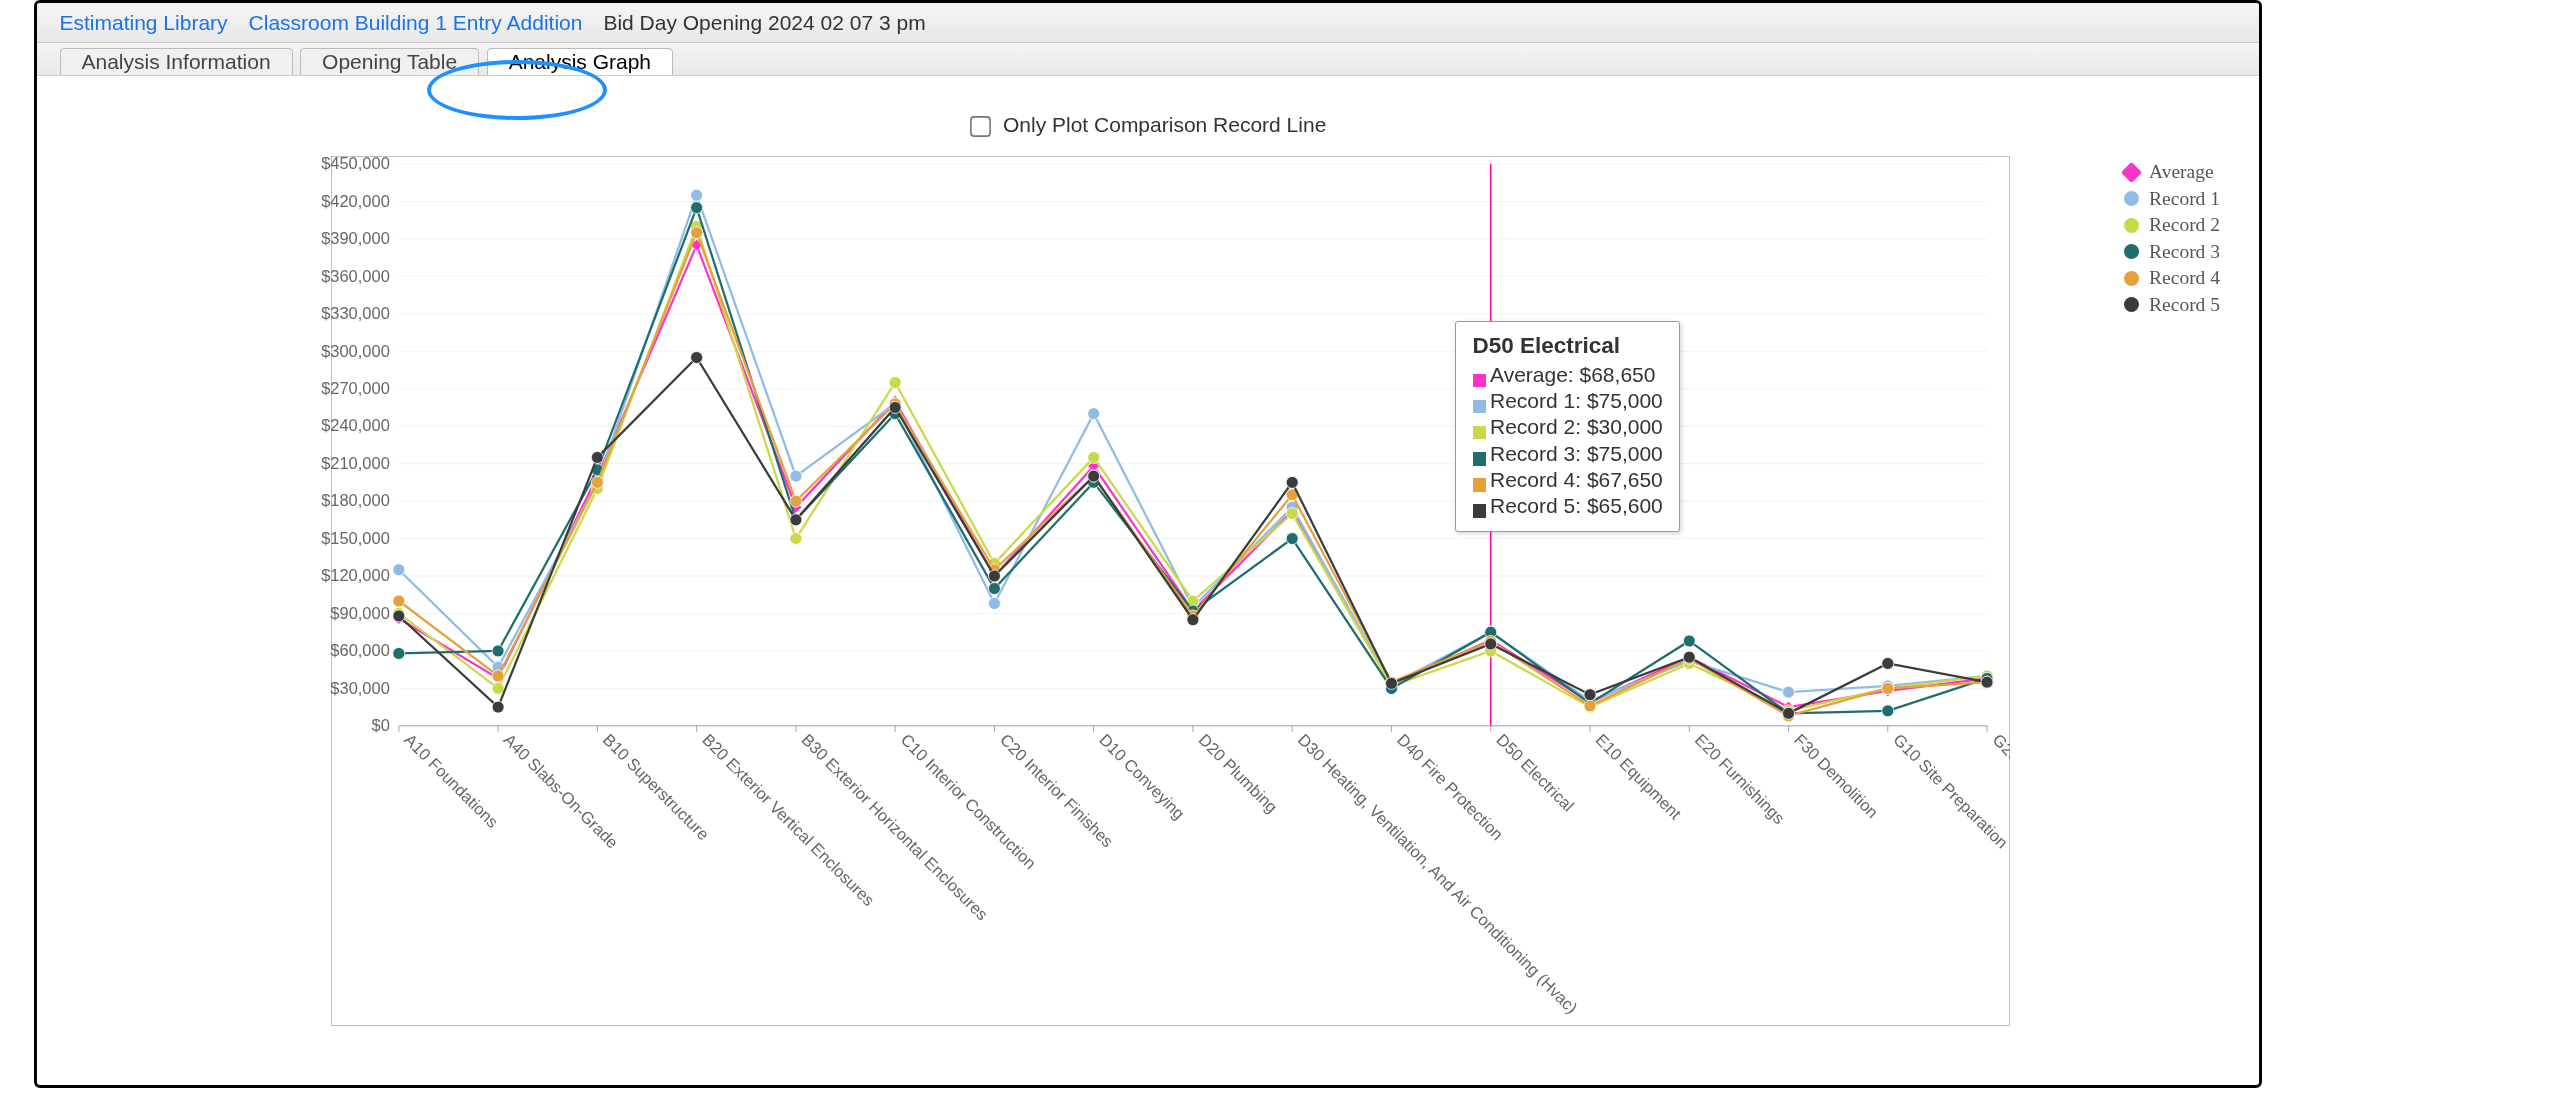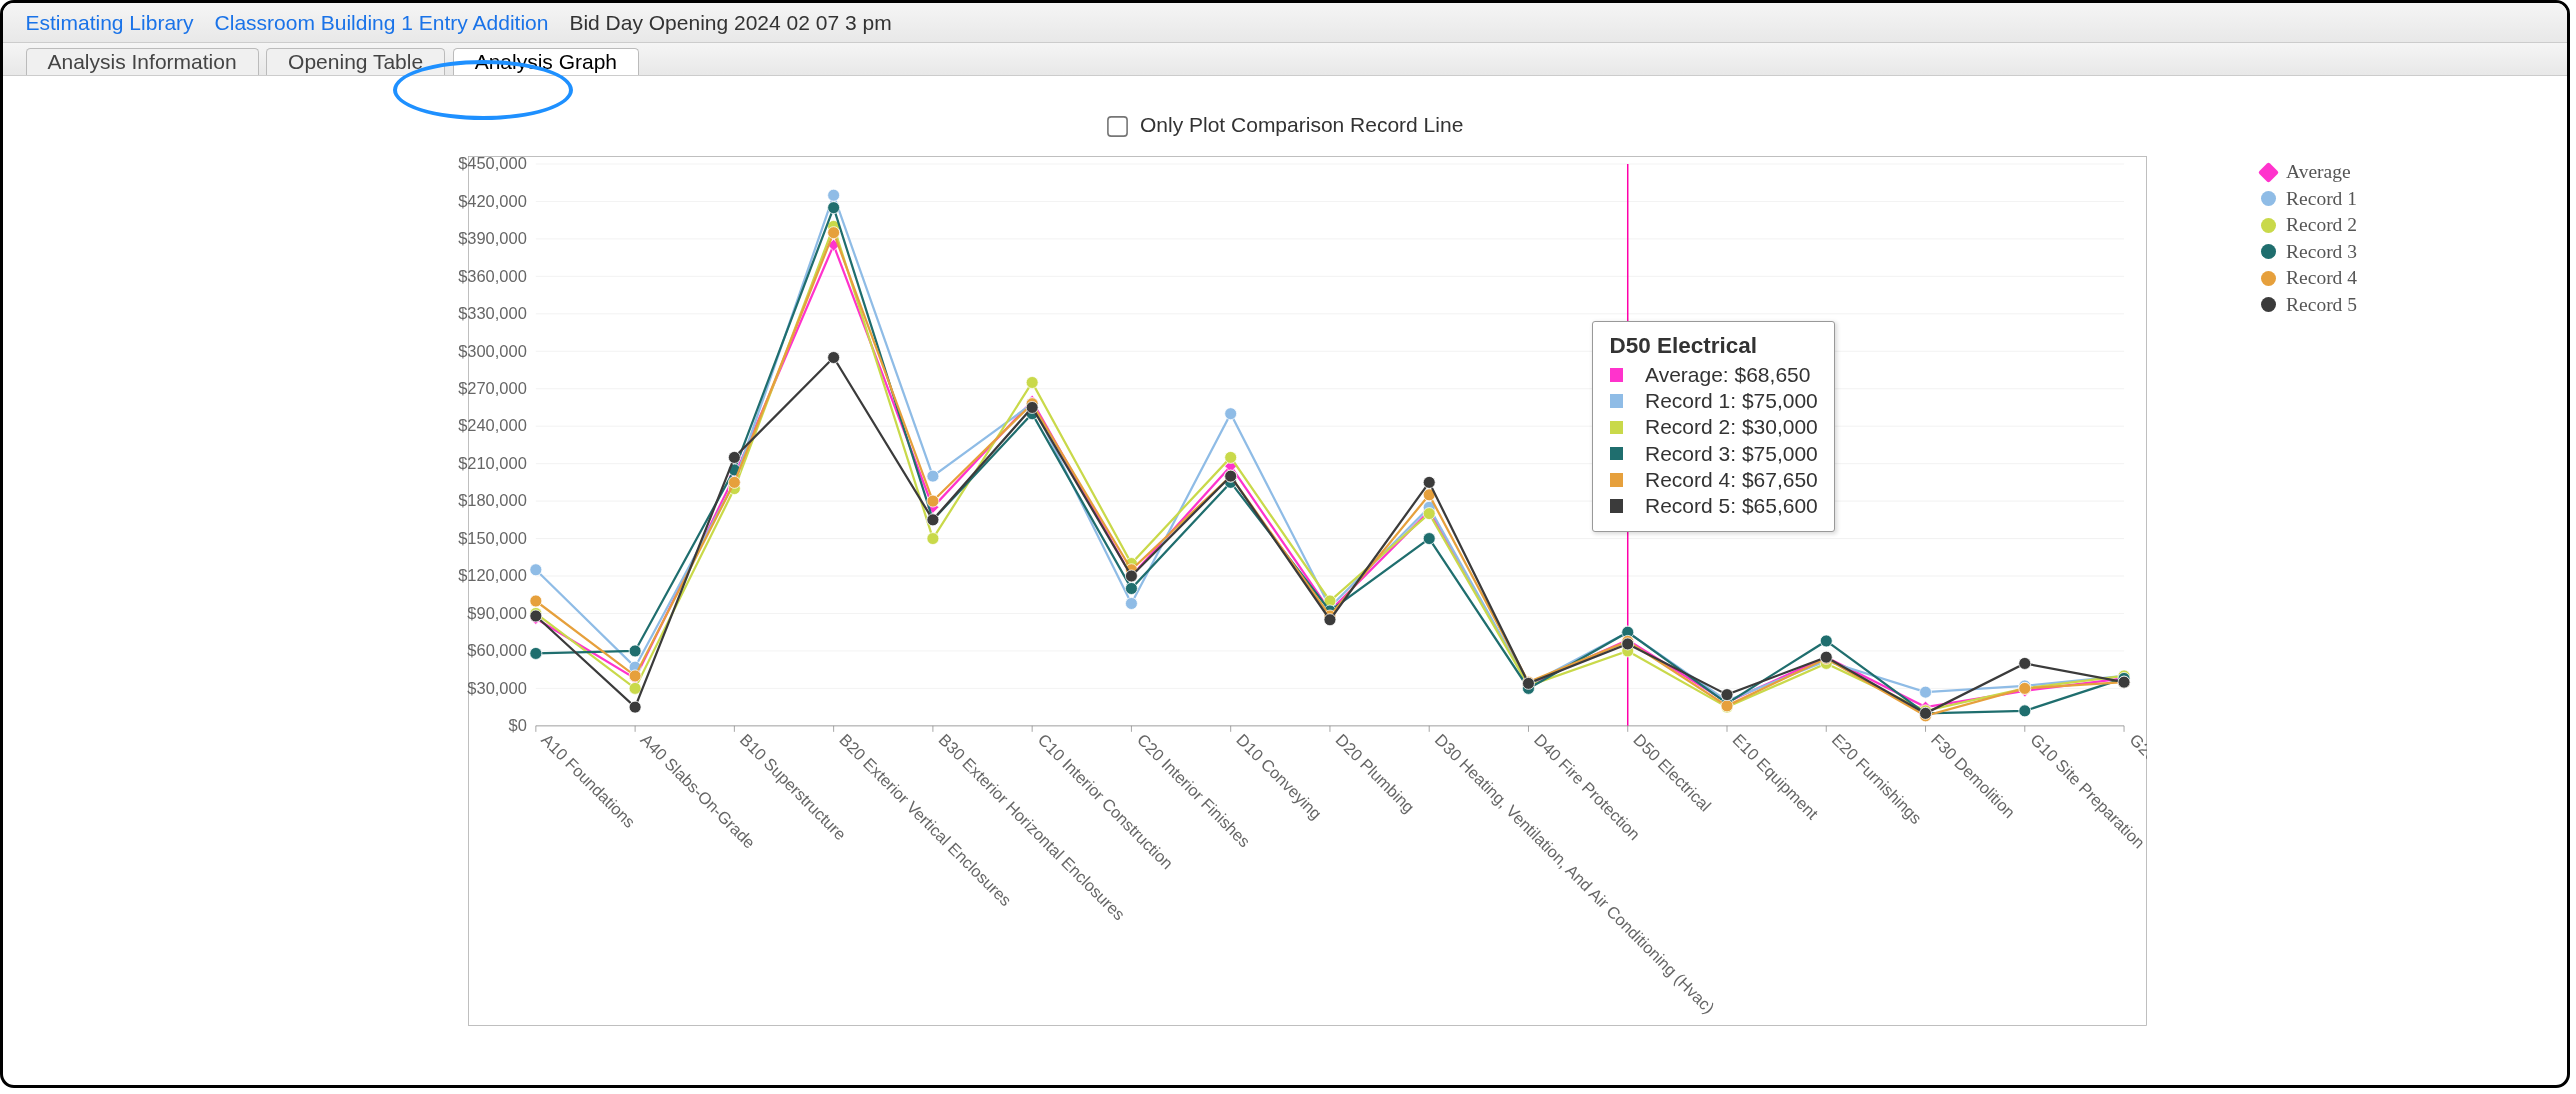--- a/index.html
+++ b/index.html
@@ -1,35 +1,35 @@
 <!DOCTYPE html>
 <html style="font-size:12px"><head>
 <meta charset="utf-8">
 <style>
   html,body{margin:0;padding:0;font-family:Arial,Helvetica,sans-serif;background:#fff;}
-  .outer-frame{border:3px solid #000;border-radius:14px;width:2570px;height:1088px;box-sizing:border-box;position:relative;overflow:hidden;}
+  .outer-frame{border:3px solid #000;border-radius:6px;width:2228px;height:1088px;box-sizing:border-box;position:relative;overflow:hidden;margin-left:34px;}
   .header-bar{background:linear-gradient(#f5f5f5,#e8e8e8);border-bottom:0.7px solid #ccc;padding:7.5px 22.5px;display:flex;align-items:center;gap:21px;font-size:21px;}
   .header-bar a{color:#1a73e8;text-decoration:none;cursor:pointer;}
   .header-bar .plain{color:#333;}
   .tab-row{display:flex;gap:7.5px;padding:4.5px 22.5px 0 22.5px;background:linear-gradient(#f5f5f5,#e8e8e8);border-bottom:0.7px solid #ccc;}
   .tab{background:#f0f0f0;border:0.7px solid #bbb;border-bottom:none;border-radius:4.5px 4.5px 0 0;padding:1px 21px;font-size:21px;color:#444;cursor:pointer;position:relative;top:0.7px;}
   .tab.active{background:#fff;font-weight:normal;color:#000;}
   .tab-highlight{position:absolute;border:4.5px solid #1E90FF;border-radius:50%/50%;width:172px;height:52px;left:390px;top:57px;pointer-events:none;}
   .content-area{background:#fff;padding:15px 22.5px;}
   .plot-option{text-align:center;font-size:21px;color:#333;margin:22.5px 0 12px 0;}
   .plot-option input{transform:scale(1.6);margin-right:10.5px;vertical-align:middle;}
   .chart-wrap{position:relative;margin:0 auto;width:1724px;}
   .legend-box{position:absolute;right:-210px;top:7.5px;font-size:19.5px;color:#555;}
   .legend-row{display:flex;align-items:center;gap:10.5px;margin:4.5px 0;font-family:Liberation Serif, serif;}
   .legend-marker{width:15px;height:15px;border-radius:50%;display:inline-block;}
   .legend-marker.diamond{transform:rotate(45deg);border-radius:2.2px;}
   svg{display:block;}
   .tooltip-box{position:absolute;background:#fff;border:0.7px solid #999;border-radius:3px;padding:10.5px 16.5px;font-size:21px;color:#333;box-shadow:1.5px 1.5px 4.5px rgba(0,0,0,0.15);}
   .tooltip-box .tt-title{font-size:22.5px;font-weight:bold;margin-bottom:4.5px;}
-  .tooltip-box .tt-row{display:flex;align-items:center;gap:22px;margin:2.2px 0;}
+  .tooltip-box .tt-row{display:flex;align-items:flex-end;gap:4px;margin:2.2px 0;}
   .tt-sw{width:13.5px;height:13.5px;display:inline-block;}
   .hover-line{stroke:#ff00aa;stroke-width:2;}
 </style>
 </head>
 <body>
 
 <div class="outer-frame">
 
   <div class="header-bar">
     <a>Estimating Library</a>

